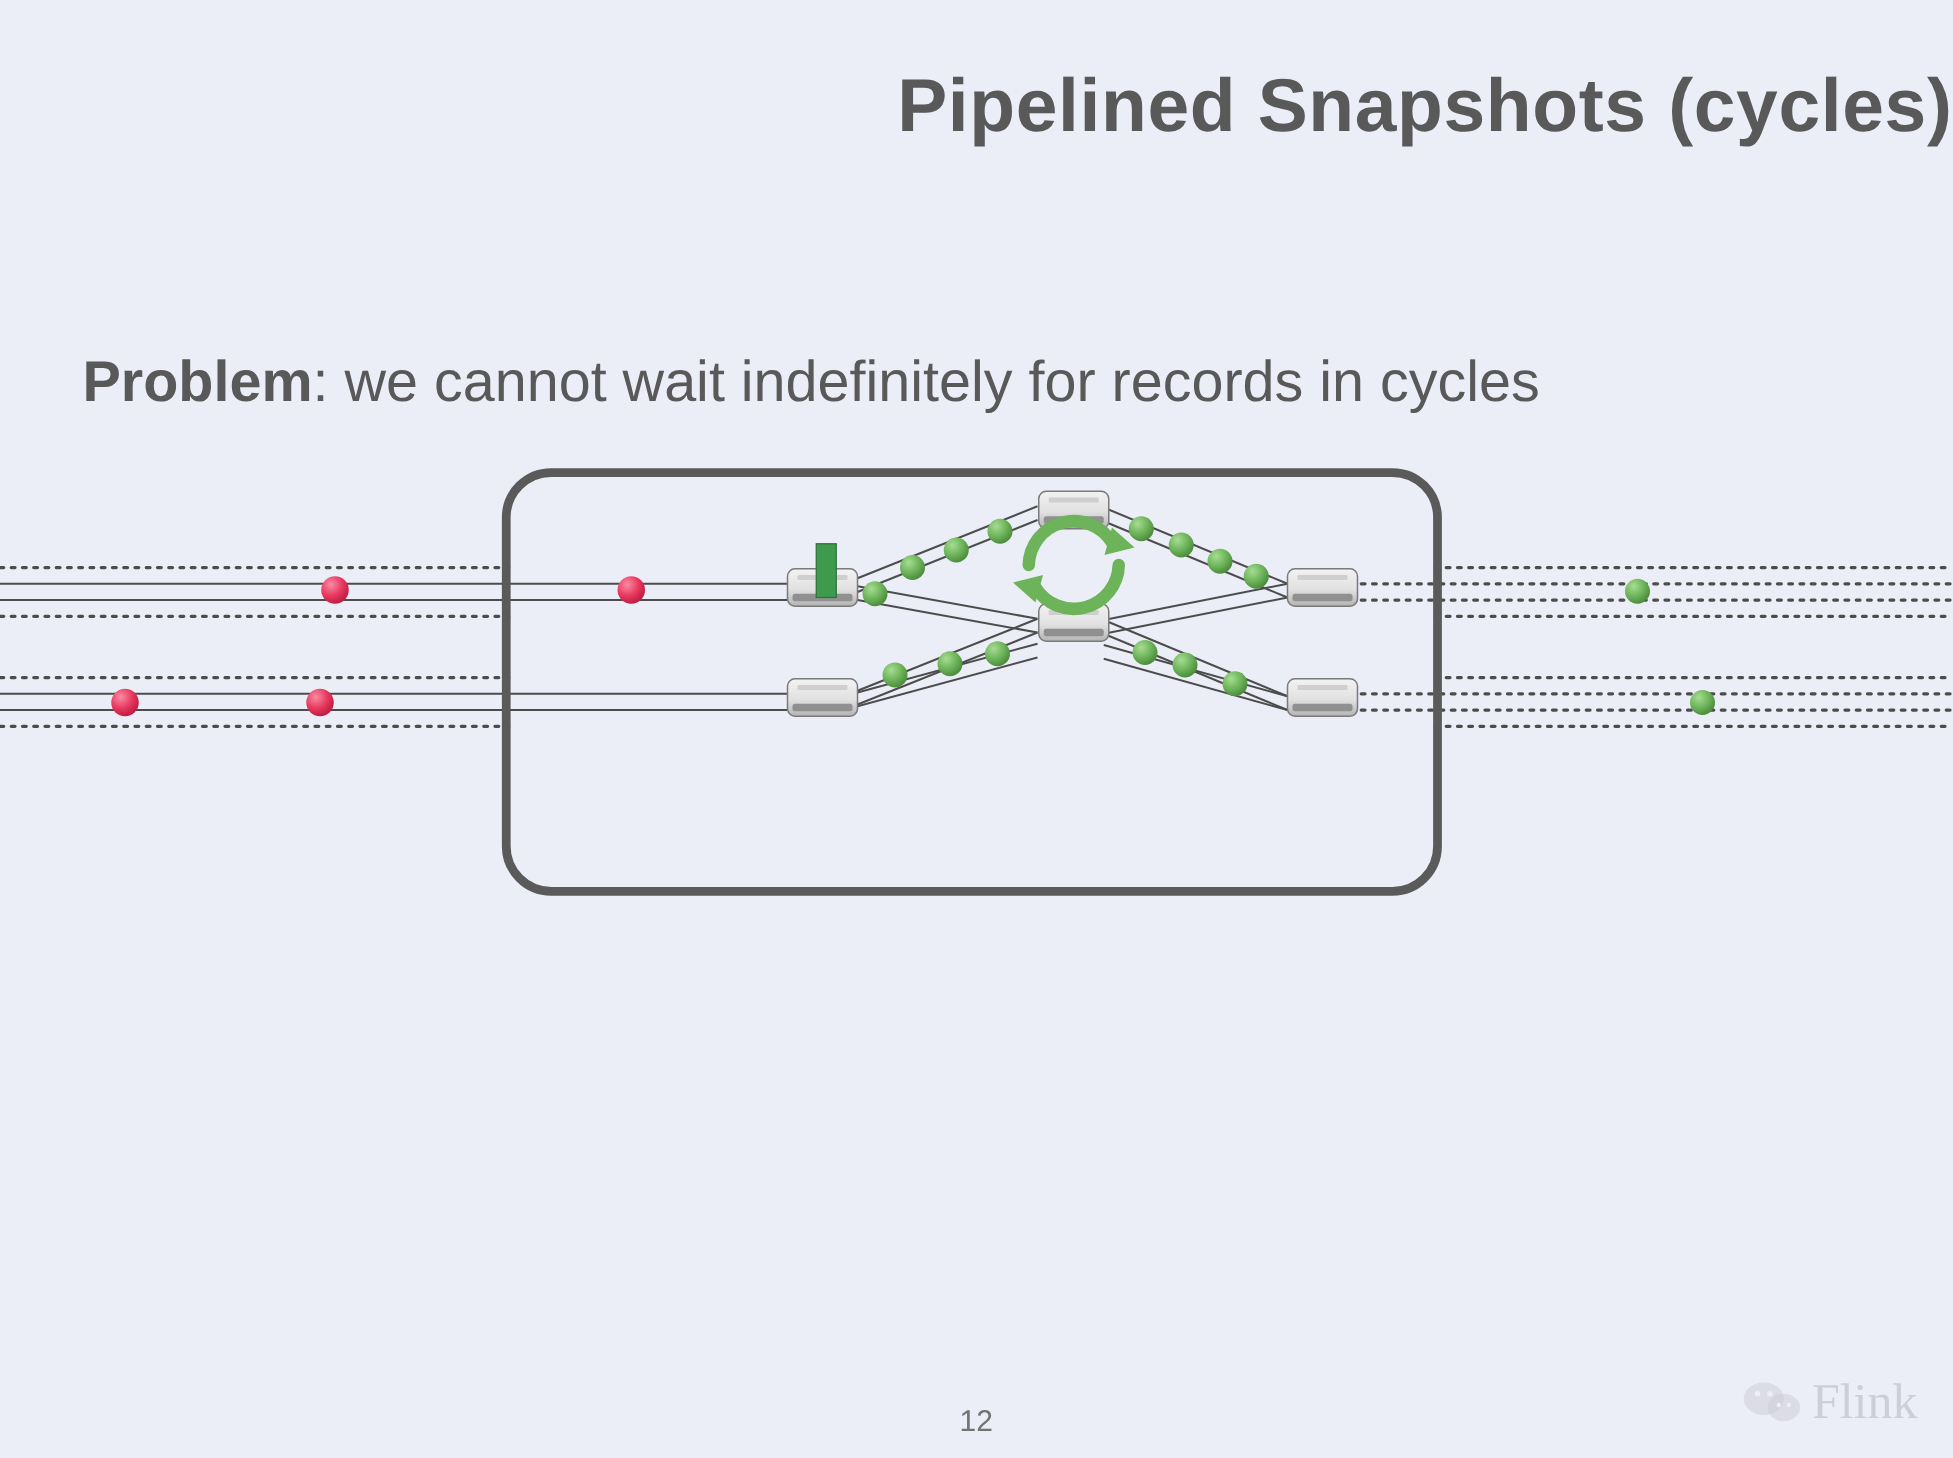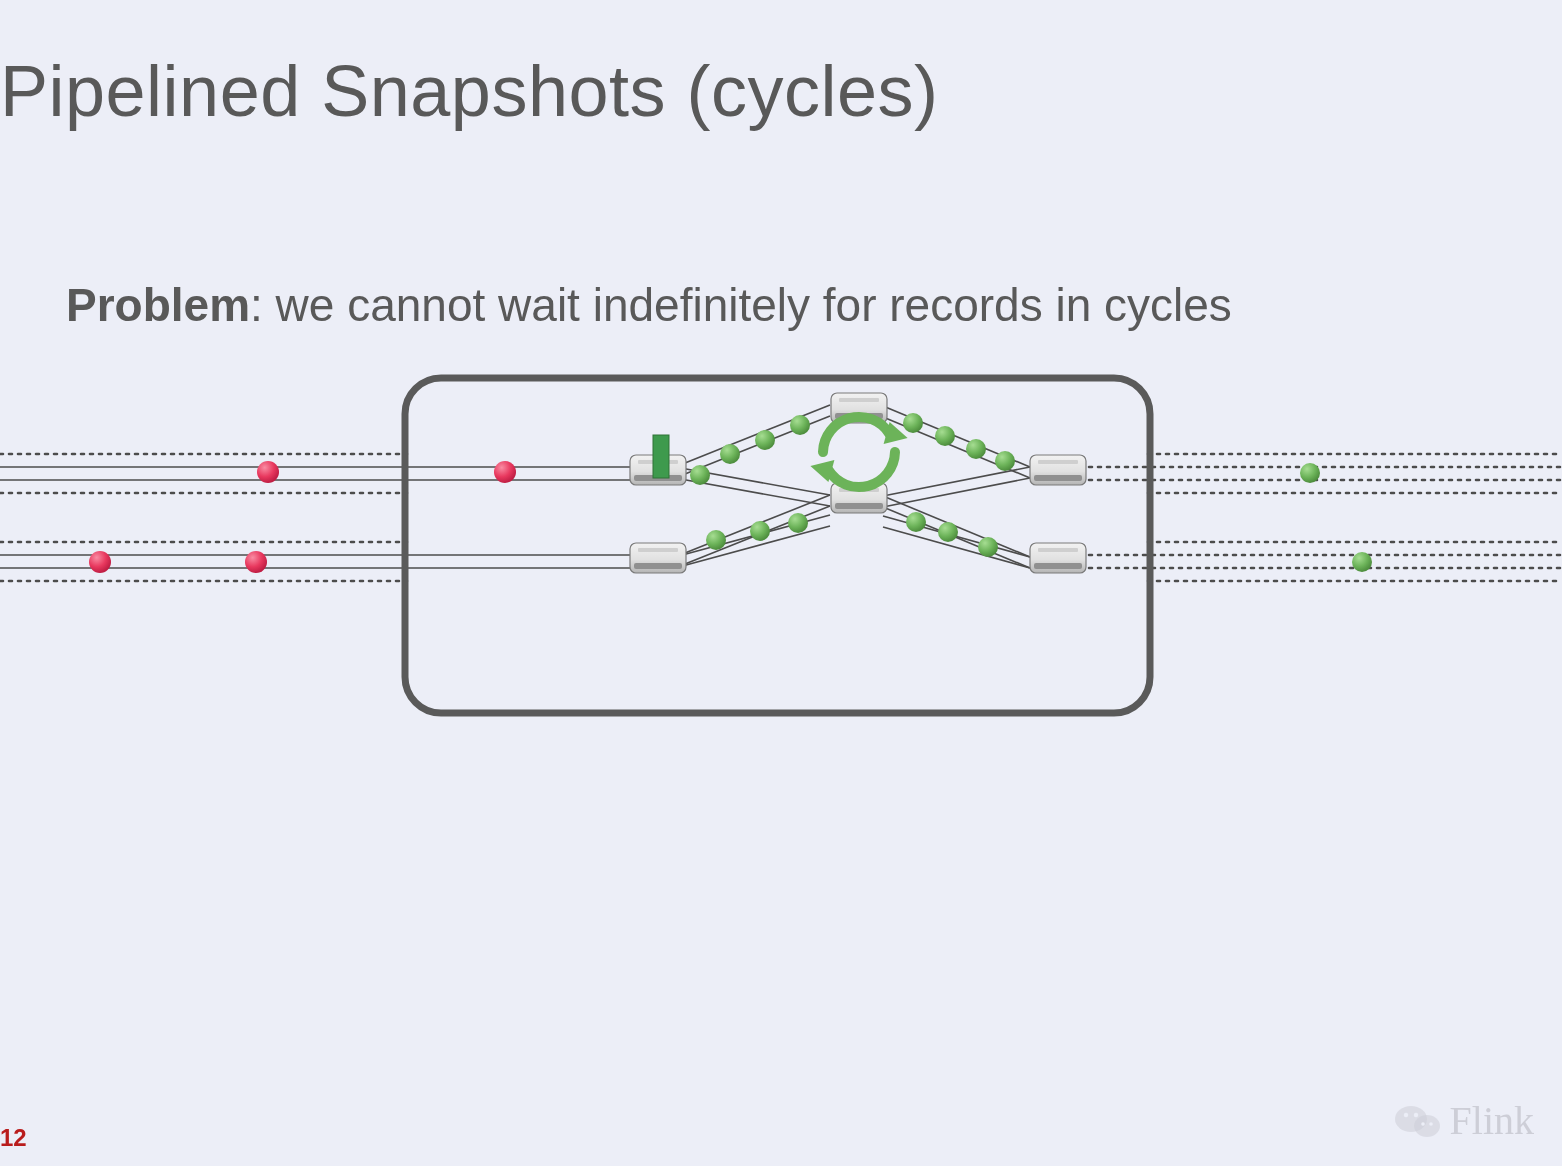--- a/index.html
+++ b/index.html
@@ -11,44 +11,44 @@
     font-family: "Helvetica Neue", Helvetica, Arial, sans-serif;
     color: #595959;
     overflow: hidden;
     position: relative;
   }
   .slide-title {
     position: absolute;
     top: 50px;
     left: 0;
     right: 0;
-    text-align: left;
-    font-size: 72px;
-    font-weight: 400;
+    text-align: right;
+    font-size: 60px;
+    font-weight: 700;
     letter-spacing: 0.5px;
   }
   .problem-line {
     position: absolute;
     top: 278px;
     left: 66px;
     font-size: 46px;
     font-weight: 300;
   }
   .problem-line .bold {
     font-weight: 700;
   }
   .page-number {
     position: absolute;
     bottom: 14px;
     left: 0;
     right: 0;
-    text-align: left;
+    text-align: center;
     font-size: 24px;
-    color: #b91c1c;
-    font-weight: 700;
+    color: #737373;
+    font-weight: 400;
   }
   .watermark {
     position: absolute;
     right: 28px;
     bottom: 22px;
     font-size: 40px;
     color: rgba(180,180,190,0.55);
     font-weight: 400;
     display: flex;
     align-items: center;

